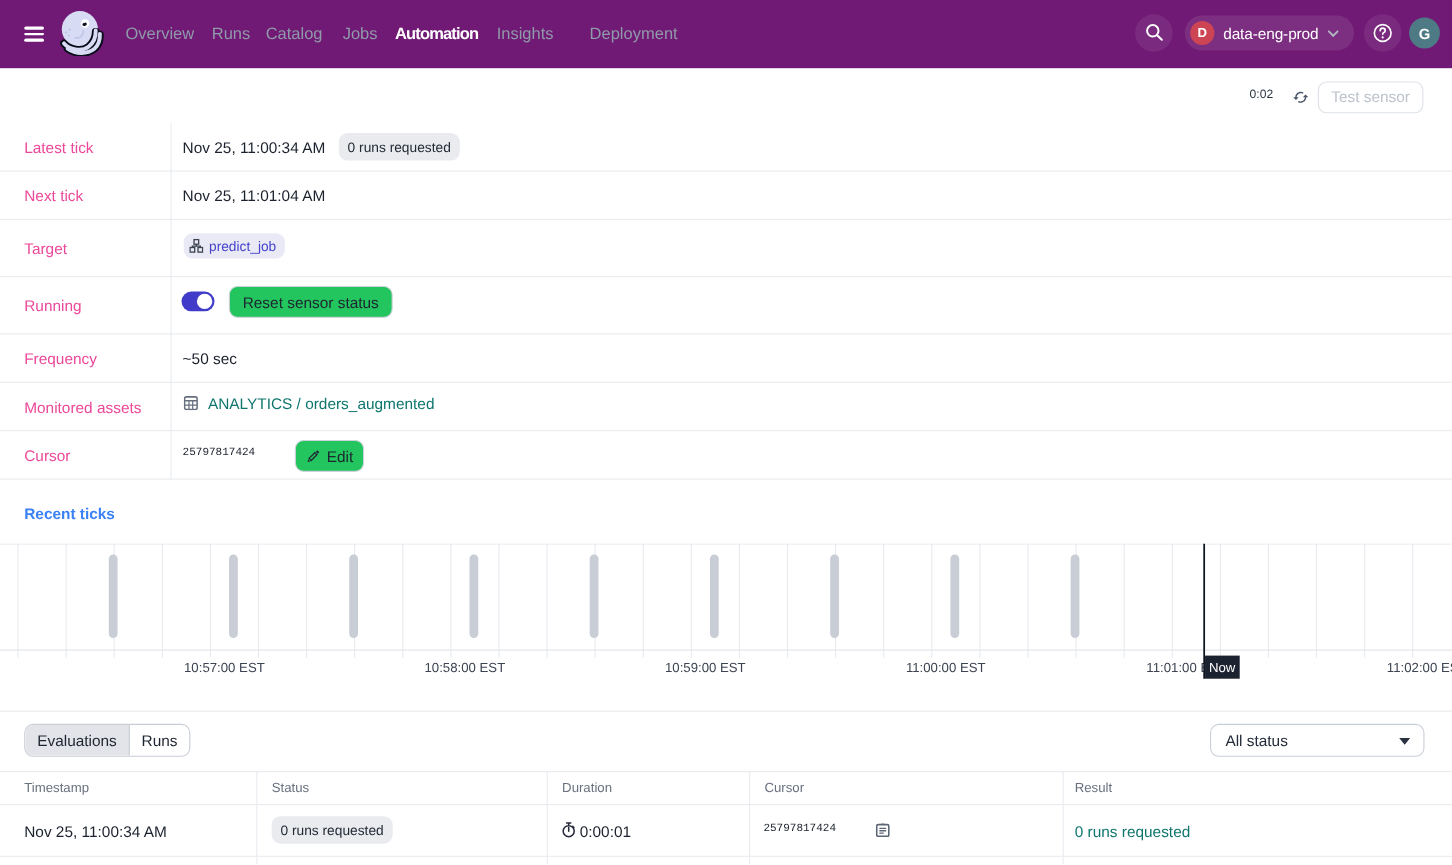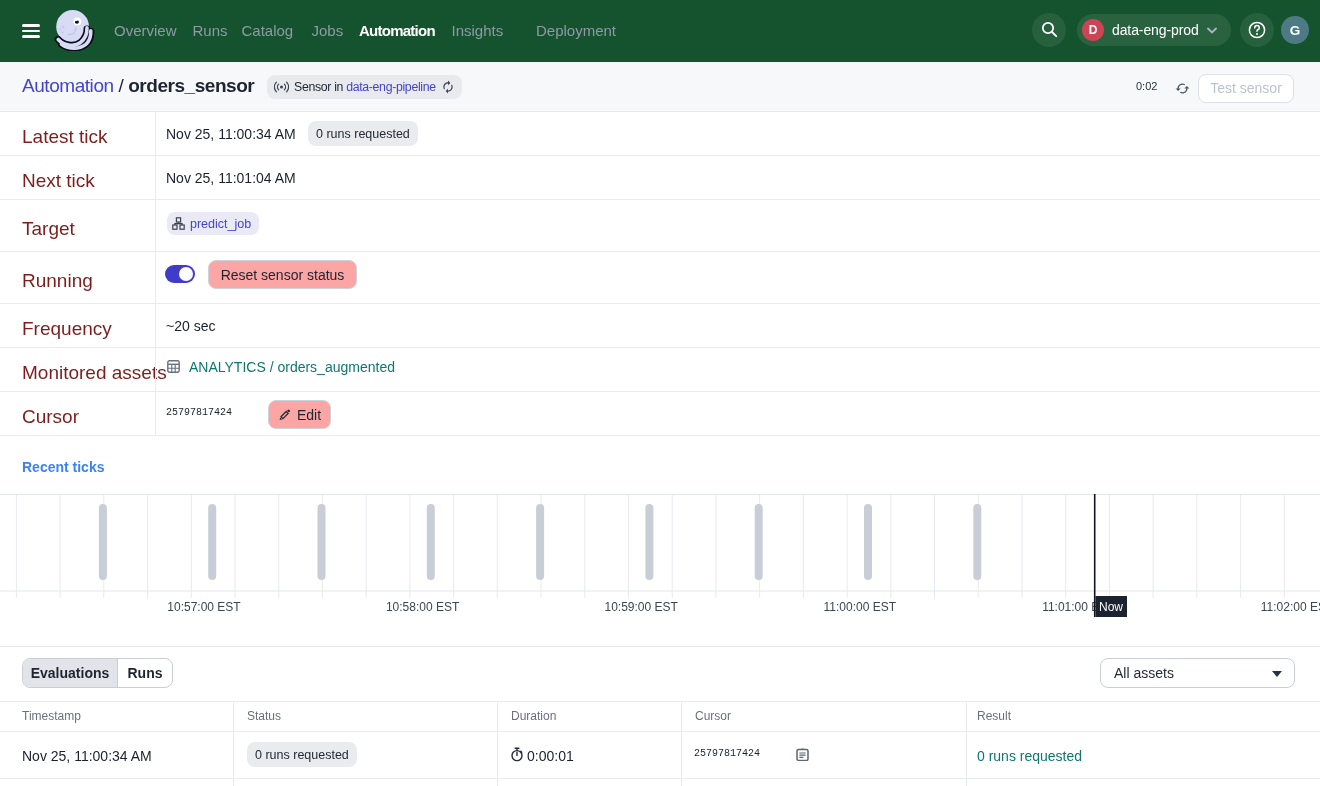--- a/index.html
+++ b/index.html
@@ -2,21 +2,21 @@
 <html><head>
 <meta charset="utf-8">
 <style>
 * { margin:0; padding:0; box-sizing:border-box; }
 html,body { width:1320px; height:786px; overflow:hidden; background:#fff;
   font-family:"Liberation Sans", sans-serif; }
 .abs { position:absolute; }
 #page { position:relative; width:1320px; height:786px; }
 
 
-#hdr { position:absolute; left:0; top:0; width:1320px; height:62px; background:#14532d; }
+#hdr { position:absolute; left:0; top:0; width:1320px; height:62px; background:#701a75; }
 #hdr .bar { position:absolute; left:22px; width:18px; height:2.8px; border-radius:2px; background:#fff; }
 #nav span { position:absolute; top:22px; font-size:15px; color:#9099a9; white-space:nowrap; }
 #nav .active { color:#fff; font-weight:700; letter-spacing:-0.75px; }
 .circbtn { position:absolute; top:13px; width:34px; height:34px; border-radius:50%;
   background:rgba(255,255,255,0.08); }
 #envpill { position:absolute; left:1077px; top:14px; width:154px; height:32px; border-radius:16px;
   background:rgba(255,255,255,0.09); display:flex; align-items:center; padding:0 11px 0 5px; gap:8px; }
 #envpill .d { width:22px; height:22px; border-radius:50%; background:#cd4554; color:#fff;
   font-size:12px; font-weight:700; display:flex; align-items:center; justify-content:center; flex:none; }
 #envpill .t { color:#fff; font-size:14px; letter-spacing:-0.1px; }
@@ -35,39 +35,39 @@
   border-radius:8px; display:flex; align-items:center; padding:0 7px; gap:5px; font-size:12.3px;
   letter-spacing:-0.32px; color:#1e2430; }
 #sensortag a { color:#4543cb; text-decoration:none; }
 #cd { position:absolute; left:1136px; top:80px; font-size:11px; color:#2a3342; }
 #testbtn { position:absolute; left:1198px; top:74px; width:96px; height:29px; background:#fff;
   border:1px solid #dde1e7; border-radius:8px; color:#bcc2cc; font-size:14px; text-align:center;
   line-height:27px; }
 
 
 .row { position:absolute; left:0; width:1320px; border-bottom:1px solid #e9ebef; }
-.row .lbl { position:absolute; left:22px; font-size:19px; color:#7f1d1d; }
+.row .lbl { position:absolute; left:22px; font-size:14px; color:#ec4899; }
 .val { position:absolute; font-size:14px; color:#1b212d; }
 #vline { position:absolute; left:155px; top:112px; width:1px; height:324px; background:#e9ebef; }
 .chip { position:absolute; height:25px; border-radius:8px; background:#e9ebee; color:#232a36;
   font-size:12.5px; display:flex; align-items:center; padding:0 8px; }
 .lavchip { position:absolute; height:23px; border-radius:8px; background:#e9eaf5;
   font-size:12.5px; display:flex; align-items:center; padding:0 8px 0 5px; gap:5px; color:#4543cb; }
-.btn { position:absolute; background:#fca5a5; border:1px solid #ced3db; border-radius:8px;
+.btn { position:absolute; background:#22c55e; border:1px solid #ced3db; border-radius:8px;
   font-size:14px; color:#1e2430; display:flex; align-items:center; justify-content:center; gap:6px; }
 a.ilink { color:#0f766e; text-decoration:none; font-size:14px; }
 
 
 #chart { position:absolute; left:0; top:494px; width:1320px; height:124px; }
 #recent { position:absolute; left:22px; top:459px; font-size:14px; font-weight:700; color:#3b82f6; }
 
 
 #botborder { position:absolute; left:0; top:646px; width:1320px; height:1px; background:#e5e8ec; }
 #tabs { position:absolute; left:22px; top:658px; height:30px; display:flex;
-  border:1px solid #c9ced6; border-radius:8px; overflow:hidden; background:#fff;font-weight:bold; }
+  border:1px solid #c9ced6; border-radius:8px; overflow:hidden; background:#fff; }
 #tabs .seg { height:100%; display:flex; align-items:center; justify-content:center; font-size:14px; color:#1e2430; }
 #tabs .on { background:#e2e4e9; border-right:1px solid #c9ced6; }
 #allticks { position:absolute; left:1100px; top:658px; width:195px; height:30px; background:#fff;
   border:1px solid #c9cfd8; border-radius:8px; font-size:14px; color:#232a38; }
 #allticks span { position:absolute; left:13px; top:6px; }
 #allticks .caret { position:absolute; right:12px; top:12px; width:0; height:0;
   border-left:5px solid transparent; border-right:5px solid transparent; border-top:6px solid #2a3140; }
 .th { position:absolute; font-size:12px; color:#68707e; top:709px; }
 .cv { position:absolute; left:0; width:1px; background:#e9ebef; }
 .td { position:absolute; font-size:14px; color:#1b212d; }
@@ -117,34 +117,20 @@
     </div>
     <div class="circbtn" style="left:1240px"></div>
     <svg class="abs" style="left:1248px; top:21px" width="18" height="18" viewBox="0 0 18 18">
       <circle cx="9" cy="9" r="7.6" fill="none" stroke="#fff" stroke-width="1.5"></circle>
       <path d="M6.7 7 q0 -2.4 2.3 -2.4 q2.3 0 2.3 2.2 q0 1.4 -1.5 2 q-0.8 0.35 -0.8 1.4" fill="none" stroke="#fff" stroke-width="1.5" stroke-linecap="round"></path>
       <circle cx="9" cy="13" r="1" fill="#fff"></circle>
     </svg>
     <div id="avatar">G</div>
   </div>
 
-  <div id="crumb">
-    <h1><a>Automation</a> / <b>orders_sensor</b></h1>
-    <div id="sensortag">
-      <svg width="15" height="12" viewBox="0 0 15 12">
-        <circle cx="7.5" cy="6" r="1.5" fill="#3c4350"></circle>
-        <path d="M4.6 3.2 a4 4 0 0 0 0 5.6 M10.4 3.2 a4 4 0 0 1 0 5.6" fill="none" stroke="#3c4350" stroke-width="1.2" stroke-linecap="round"></path>
-        <path d="M2.4 1.2 a6.8 6.8 0 0 0 0 9.6 M12.6 1.2 a6.8 6.8 0 0 1 0 9.6" fill="none" stroke="#3c4350" stroke-width="1.2" stroke-linecap="round"></path>
-      </svg>
-      <span>Sensor in <a>data-eng-pipeline</a></span>
-      <svg width="14" height="14" viewBox="0 0 24 24">
-        <path d="M12 6v3l4-4-4-4v3c-4.42 0-8 3.58-8 8 0 1.57.46 3.03 1.24 4.26L6.7 14.8c-.45-.83-.7-1.79-.7-2.8 0-3.31 2.69-6 6-6zm6.76 1.74L17.3 9.2c.44.84.7 1.79.7 2.8 0 3.31-2.69 6-6 6v-3l-4 4 4 4v-3c4.42 0 8-3.58 8-8 0-1.57-.46-3.03-1.24-4.26z" fill="#3c4350"></path>
-      </svg>
-    </div>
-  </div>
   <div id="cd">0:02</div>
   <svg width="15" height="15" viewBox="0 0 24 24" class="abs" style="left:1175px; top:81px">
         <path transform="rotate(90 12 12)" d="M12 4V1L8 5l4 4V6c3.31 0 6 2.69 6 6 0 1.01-.25 1.97-.7 2.8l1.46 1.46C19.54 15.03 20 13.57 20 12c0-4.42-3.58-8-8-8zm0 14c-3.31 0-6-2.69-6-6 0-1.01.25-1.97.7-2.8L5.24 7.74C4.46 8.97 4 10.43 4 12c0 4.42 3.58 8 8 8v3l4-4-4-4v3z" fill="#4a5568"></path>
       </svg>
   <div id="testbtn">Test sensor</div>
 
   <div class="row" style="top:112px; height:44px">
       <span class="lbl" style="top:14px">Latest tick</span>
     </div>
   <div class="row" style="top:156px; height:44px">
@@ -179,21 +165,21 @@
       <path d="M6.5 5 v1.7 M2.9 8 v-1.3 h7.2 V8" fill="none" stroke="#3c4350" stroke-width="1.2"></path>
     </svg>
     <span>predict_job</span>
   </div>
 
   <div class="abs" style="left:165px; top:265px; width:30px; height:18px; border-radius:9px; background:#403cc9">
     <div class="abs" style="right:2px; top:2px; width:14px; height:14px; border-radius:50%; background:#fff"></div>
   </div>
   <div class="btn" style="left:208px; top:260px; width:149px; height:29px">Reset sensor status</div>
 
-  <span class="val" style="left:166px; top:318px">~20 sec</span>
+  <span class="val" style="left:166px; top:318px">~50 sec</span>
 
   <svg class="abs" style="left:167px; top:360px" width="13" height="13" viewBox="0 0 13 13">
     <rect x="0.8" y="0.8" width="11.4" height="11.4" rx="1.6" fill="none" stroke="#67707e" stroke-width="1.4"></rect>
     <path d="M1 4.3 h11" stroke="#67707e" stroke-width="1.4"></path>
     <path d="M1 8.2 h11 M4.8 4.3 v7.6 M8.2 4.3 v7.6" stroke="#67707e" stroke-width="1.1"></path>
   </svg>
   <a class="ilink abs" style="left:189px; top:359px">ANALYTICS / orders_augmented</a>
 
   <span class="val mono" style="left:166px; top:407px; font-family:'Liberation Mono', monospace">25797817424</span>
   <div class="btn" style="left:268px; top:400px; width:63px; height:29px">
@@ -259,21 +245,21 @@
     <rect x="1095.5" y="102" width="31.5" height="21" fill="#1b2230"></rect>
     <text x="1111" y="116.5" fill="#fff" font-size="12" text-anchor="middle">Now</text>
   </svg>
 
   <div id="botborder"></div>
   <div id="tabs">
     <div class="seg on" style="width:95px">Evaluations</div>
     <div class="seg" style="width:54px">Runs</div>
   </div>
   <div id="allticks">
-      <span>All assets</span>
+      <span>All status</span>
       <div class="caret"></div>
     </div>
 
   <div class="abs" style="left:0; top:701px; width:1320px; height:1px; background:#e9ebef"></div>
   <div class="abs" style="left:0; top:731px; width:1320px; height:1px; background:#e9ebef"></div>
   <div class="abs" style="left:0; top:778px; width:1320px; height:1px; background:#e9ebef"></div>
   <div class="cv" style="left:233px; top:701px; height:85px"></div>
   <div class="cv" style="left:497px; top:701px; height:85px"></div>
   <div class="cv" style="left:681px; top:701px; height:85px"></div>
   <div class="cv" style="left:966px; top:701px; height:85px"></div>

